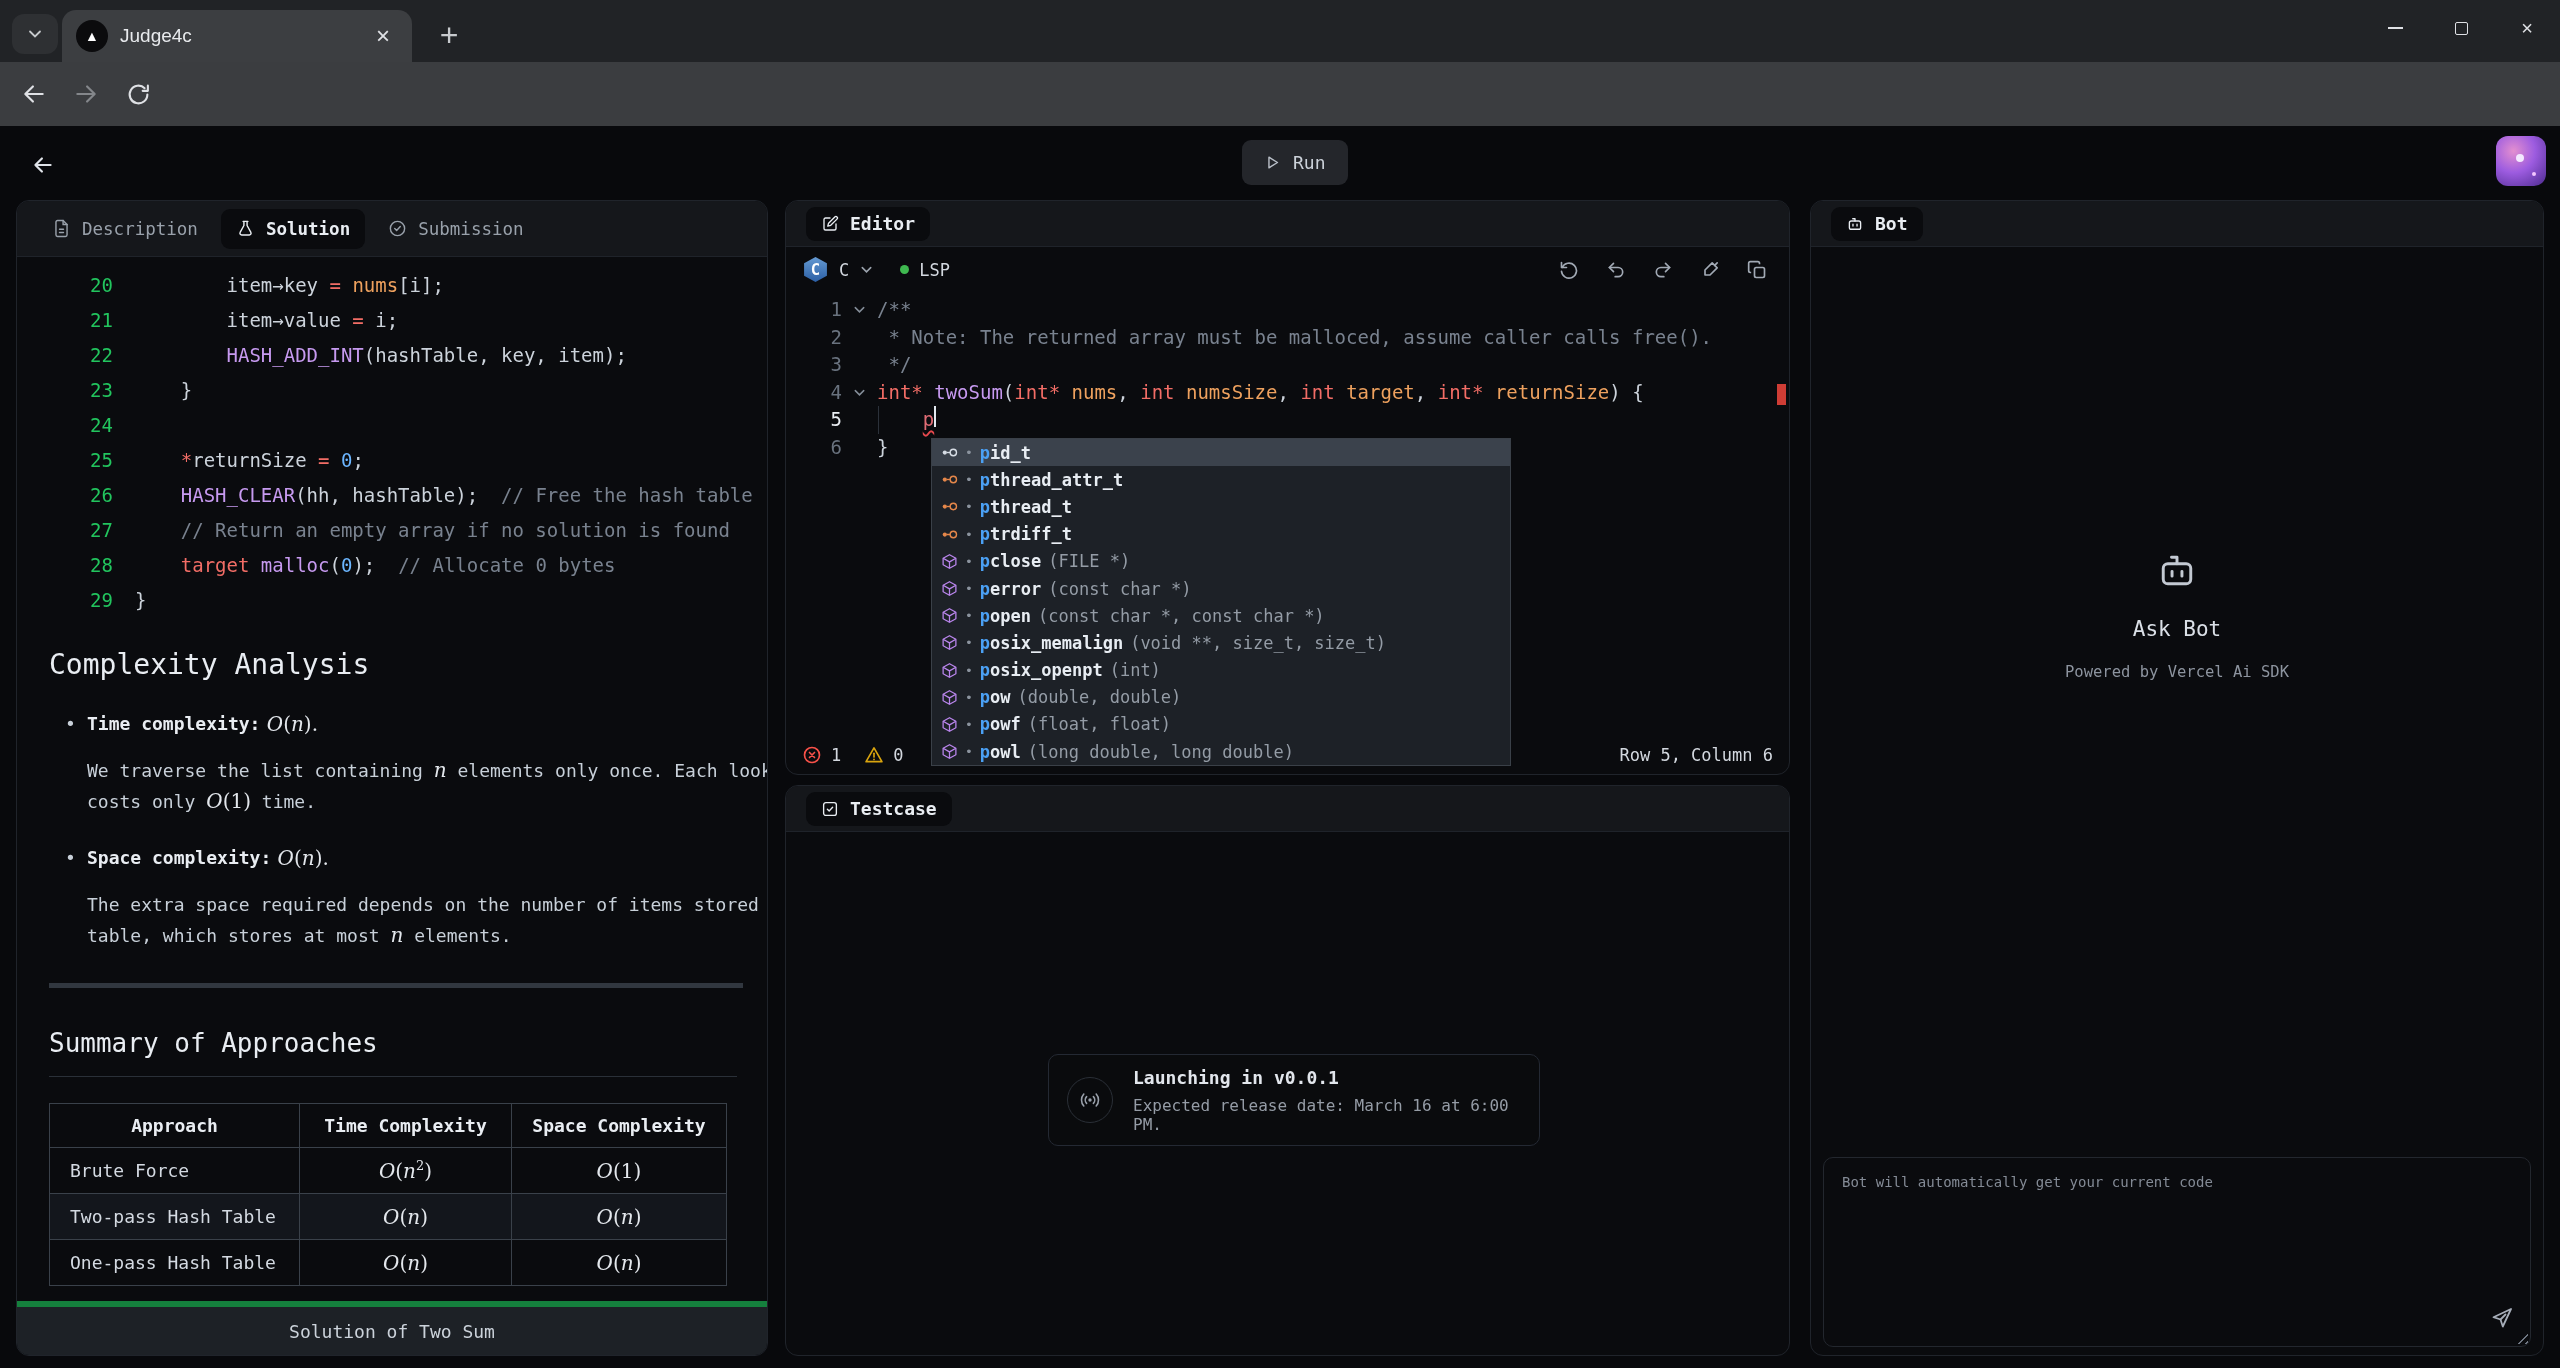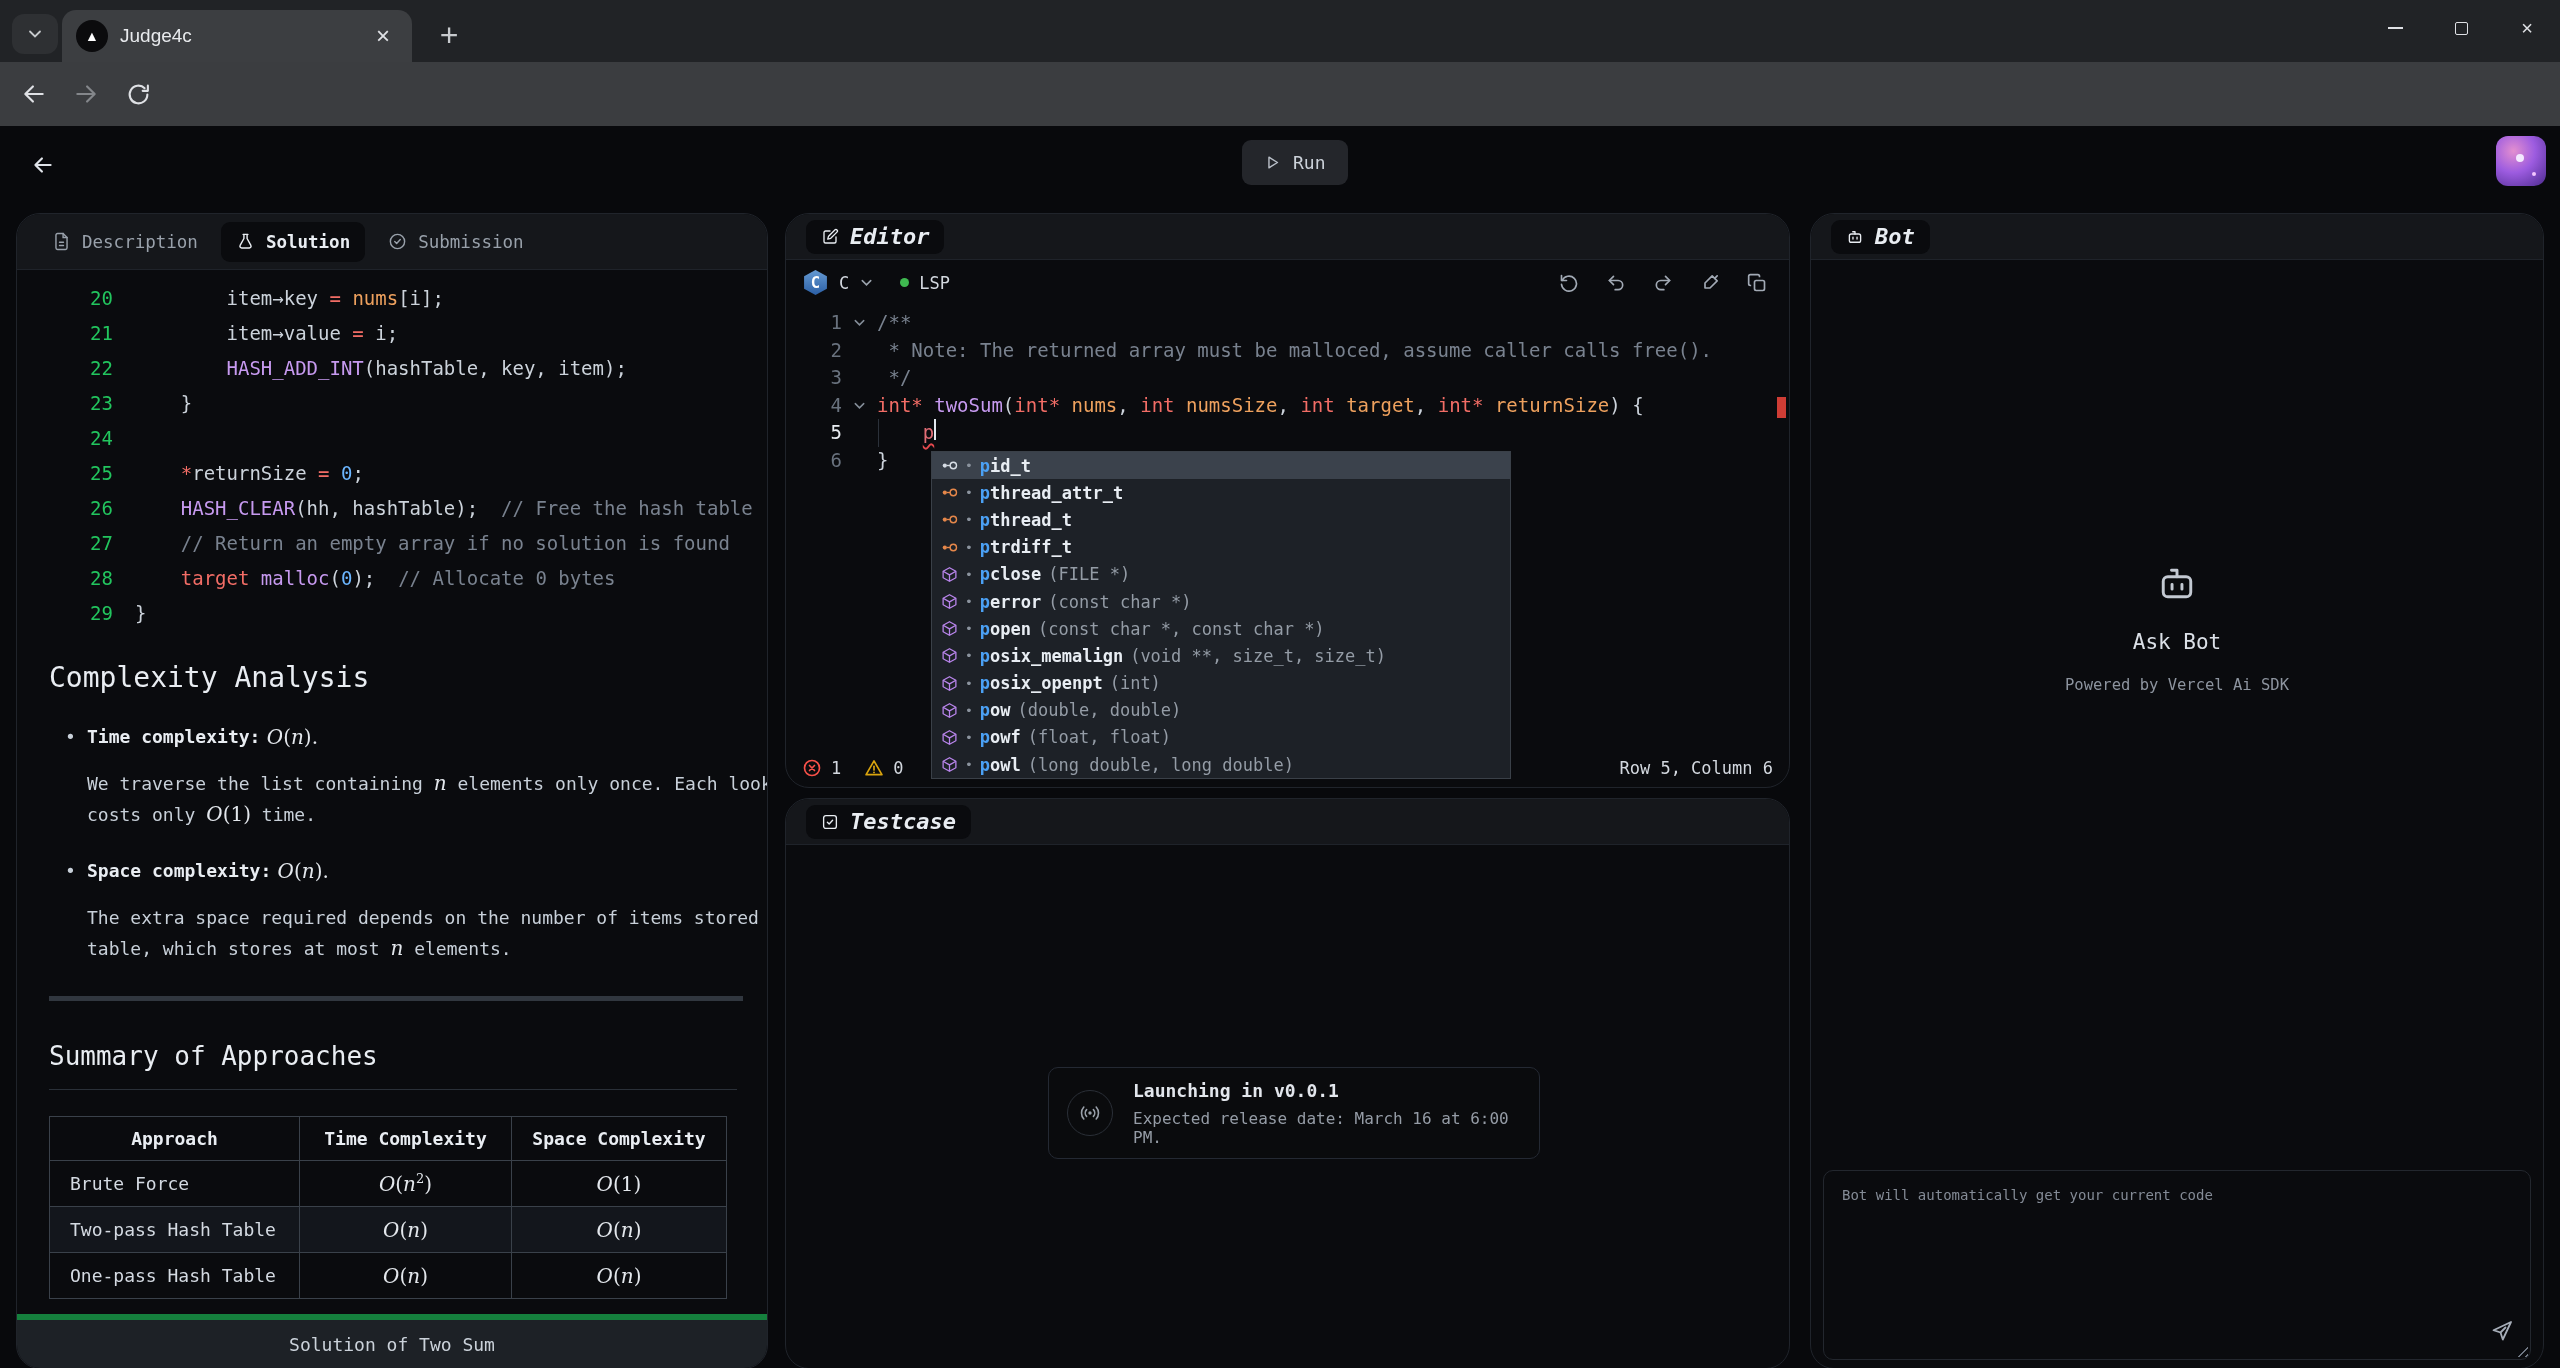--- a/index.html
+++ b/index.html
@@ -29,31 +29,31 @@
   .kebab { position:absolute; left:2508px; top:74px; width:40px; height:40px; display:flex; align-items:center; justify-content:center; color:#dfe1e5; font-size:22px; letter-spacing:0; font-family:"Liberation Sans",sans-serif; }
 
   
   .app { position:absolute; left:0; top:126px; width:2560px; height:1242px; background:#08090c; }
   .appbar { position:absolute; left:0; top:0; width:100%; height:59px; }
   .app-back { position:absolute; left:22px; top:18px; width:42px; height:42px; display:flex; align-items:center; justify-content:center; }
   .run-btn { position:absolute; left:1242px; top:14px; height:45px; padding:0 22px; border-radius:9px; background:#24262b; display:flex; align-items:center; gap:12px; color:#ccd2da; font-size:18px; }
   .user-avatar { position:absolute; right:14px; top:10px; width:50px; height:50px; border-radius:12px; background:radial-gradient(circle at 35% 30%, #e38fd0 0%, #9d5ce0 45%, #4c2a8f 100%); }
   .user-avatar::after { content:""; position:absolute; left:20px; top:18px; width:8px; height:8px; background:#f3e8ff; border-radius:50%; box-shadow:14px 16px 0 -2px #f3c6ff; }
 
-  .panel { position:absolute; background:#0a0b0e; border:1px solid #20242b; border-radius:24px; overflow:hidden;margin-top:13px; }
+  .panel { position:absolute; background:#0a0b0e; border:1px solid #20242b; border-radius:13px; overflow:hidden; }
   #panel-left { left:16px; top:74px; width:752px; height:1156px; }
   #panel-editor { left:785px; top:74px; width:1005px; height:575px; }
   #panel-testcase { left:785px; top:659px; width:1005px; height:571px; }
   #panel-bot { left:1810px; top:74px; width:734px; height:1156px; }
 
   .strip { background:#15171b; border-bottom:1px solid #1f232a; display:flex; align-items:center; padding-left:20px; gap:8px; }
   .strip-lg { height:56px; }
   .strip-sm { height:46px; }
   .pill { display:flex; align-items:center; gap:11px; padding:0 15px; height:40px; border-radius:9px; color:#99a1ab; font-size:17.5px; }
-  .strip-sm .pill { height:34px; font-size:22px;font-style:italic; }
+  .strip-sm .pill { height:34px; font-size:18px; }
   .pill.active { background:#0a0b0e; color:#e9edf2; font-weight:700; }
   .pill svg { flex:none; }
 
   
   .lp-content { position:absolute; top:57px; left:0; right:0; bottom:54px; overflow:hidden; padding:10px 0 0 32px; }
   .codeblock { font-size:19px; }
   .cline { display:flex; height:35px; line-height:35px; white-space:pre; }
   .lnum { width:86px; text-align:right; padding-right:22px; color:#22c55e; flex:none; }
   .tok-pl { color:#ccd3db; } .tok-kw { color:#f26d66; } .tok-op { color:#f26d66; }
   .tok-fn { color:#c79af0; } .tok-pa { color:#eea15e; } .tok-nu { color:#6cb6ff; }

